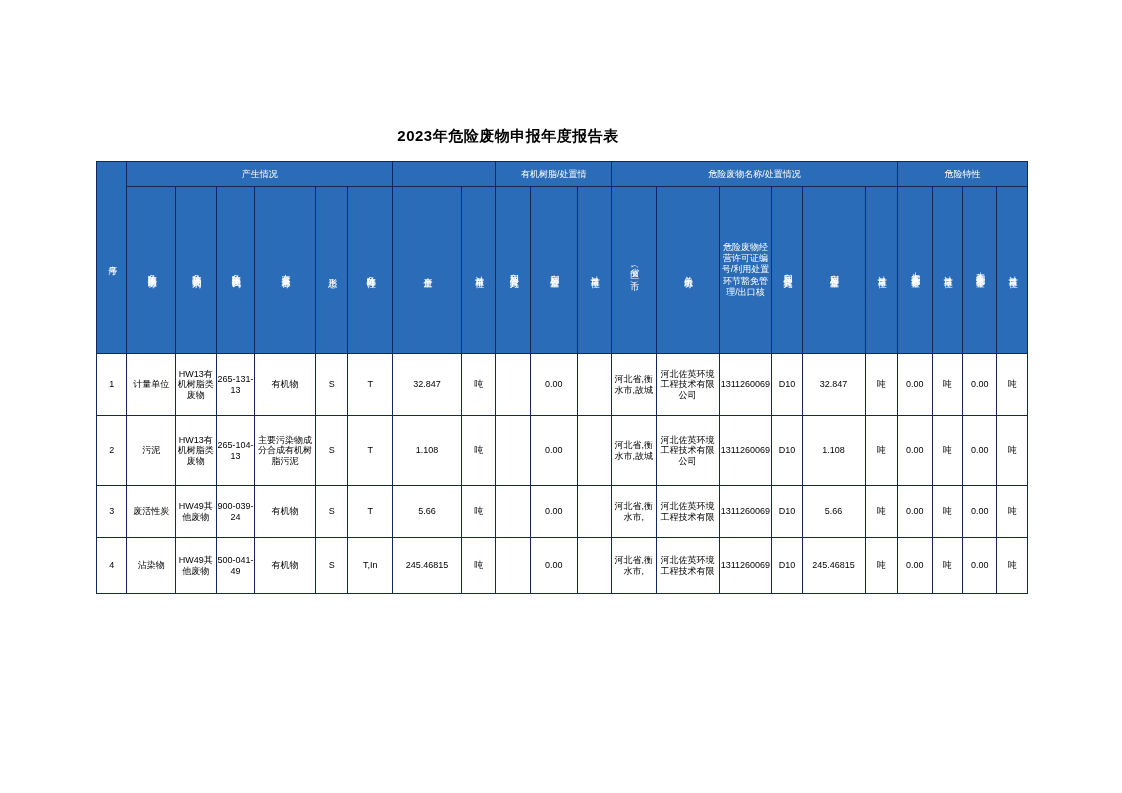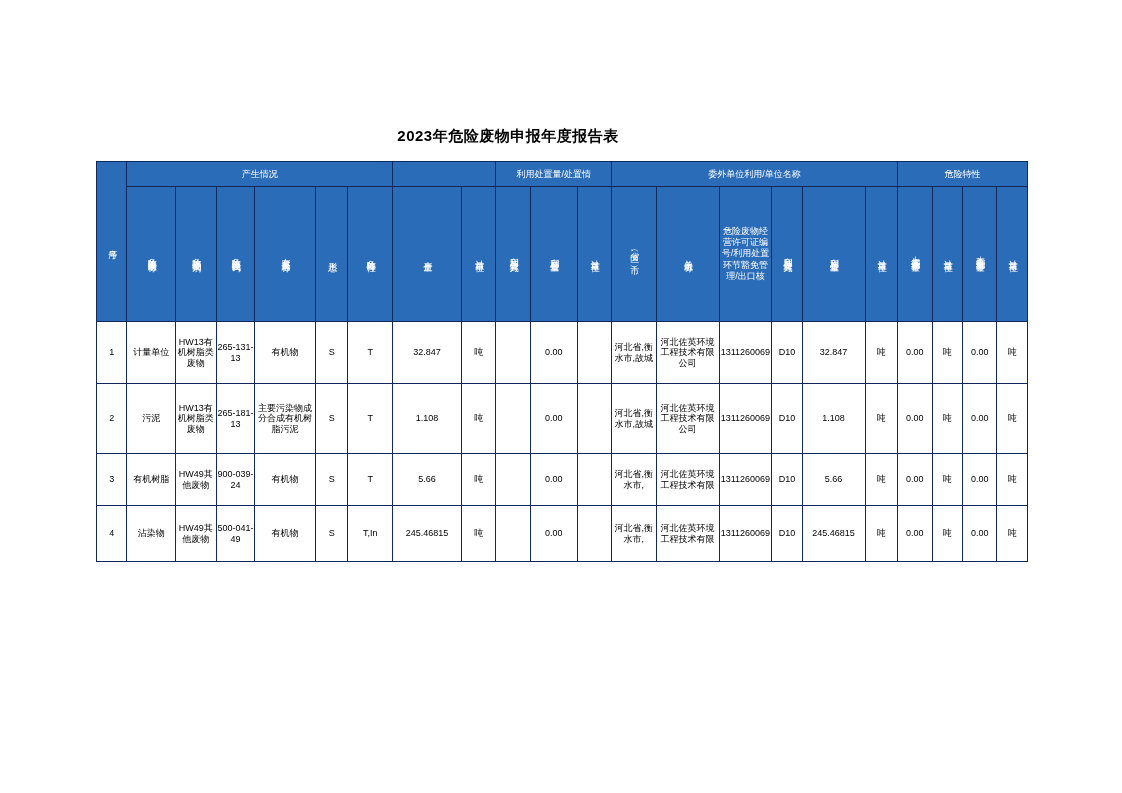--- a/index.html
+++ b/index.html
@@ -56,21 +56,21 @@
     color: #ffffff;
     font-weight: normal;
     font-size: 9px;
   }
   thead tr.group-row th {
     height: 20px;
     padding: 2px 1px;
   }
   thead tr.head-row th {
     height: 128px;
-    padding: 3px 1px;
+    padding: 19px 1px;
   }
   .vert {
     writing-mode: vertical-rl;
     text-orientation: upright;
     white-space: nowrap;
     margin: 0 auto;
     letter-spacing: 1px;
     line-height: 1.1;
   }
   .wrapcell {
@@ -125,22 +125,22 @@
         <col style="width:30px">
       </colgroup>
 
       <thead>
         <tr class="group-row">
           <th rowspan="2">
             <span class="vert">序号</span>
           </th>
           <th colspan="6">产生情况</th>
           <th colspan="2"></th>
-          <th colspan="3">利用处置量/处置情</th>
-          <th colspan="6">委外单位利用/单位名称</th>
+          <th colspan="3">有机树脂/处置情</th>
+          <th colspan="6">危险废物名称/处置情况</th>
           <th colspan="4">危险特性</th>
         </tr>
         <tr class="head-row">
           <th><span class="vert">危险废物名称</span></th>
           <th><span class="vert">危险废物类别</span></th>
           <th><span class="vert">危险废物代码</span></th>
           <th><span class="vert">有害成分名称</span></th>
           <th><span class="vert">形态</span></th>
           <th><span class="vert">危险特性</span></th>
           <th><span class="vert">产生量</span></th>
@@ -190,21 +190,21 @@
           <td>0.00</td>
           <td>吨</td>
         </tr>
 
         <tr class="r2">
           <td>2</td>
           <td>污泥</td>
           <td>
               <span class="clip" style="max-height:58px">HW13有机树脂类废物</span>
             </td>
-          <td>265-181-13</td>
+          <td>265-104-13</td>
           <td>主要污染物成分合成有机树脂污泥</td>
           <td>S</td>
           <td>T</td>
           <td>1.108</td>
           <td>吨</td>
           <td></td>
           <td>0.00</td>
           <td></td>
           <td>河北省,衡水市,故城</td>
           <td>河北佐英环境工程技术有限公司</td>
@@ -213,21 +213,21 @@
           <td>1.108</td>
           <td>吨</td>
           <td>0.00</td>
           <td>吨</td>
           <td>0.00</td>
           <td>吨</td>
         </tr>
 
         <tr class="r3">
           <td>3</td>
-          <td>有机树脂</td>
+          <td>废活性炭</td>
           <td>
               <span class="clip" style="max-height:44px">HW49其他废物</span>
             </td>
           <td>900-039-24</td>
           <td>有机物</td>
           <td>S</td>
           <td>T</td>
           <td>5.66</td>
           <td>吨</td>
           <td></td>

